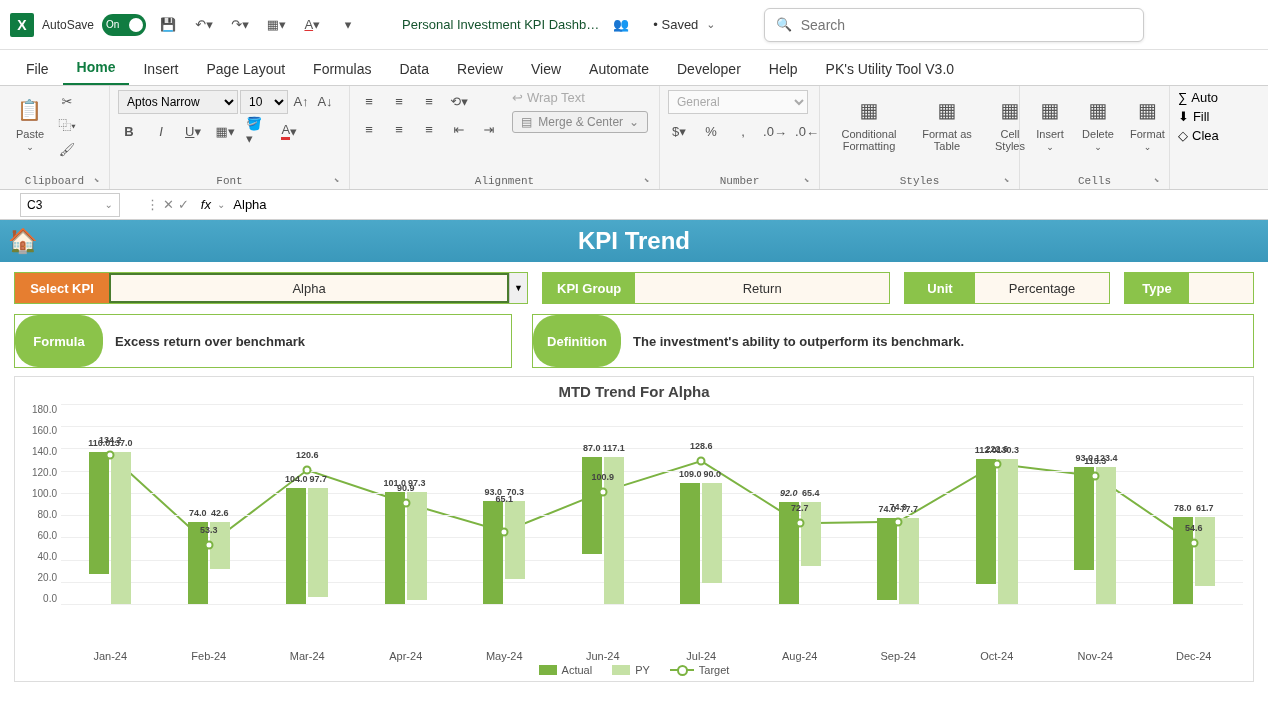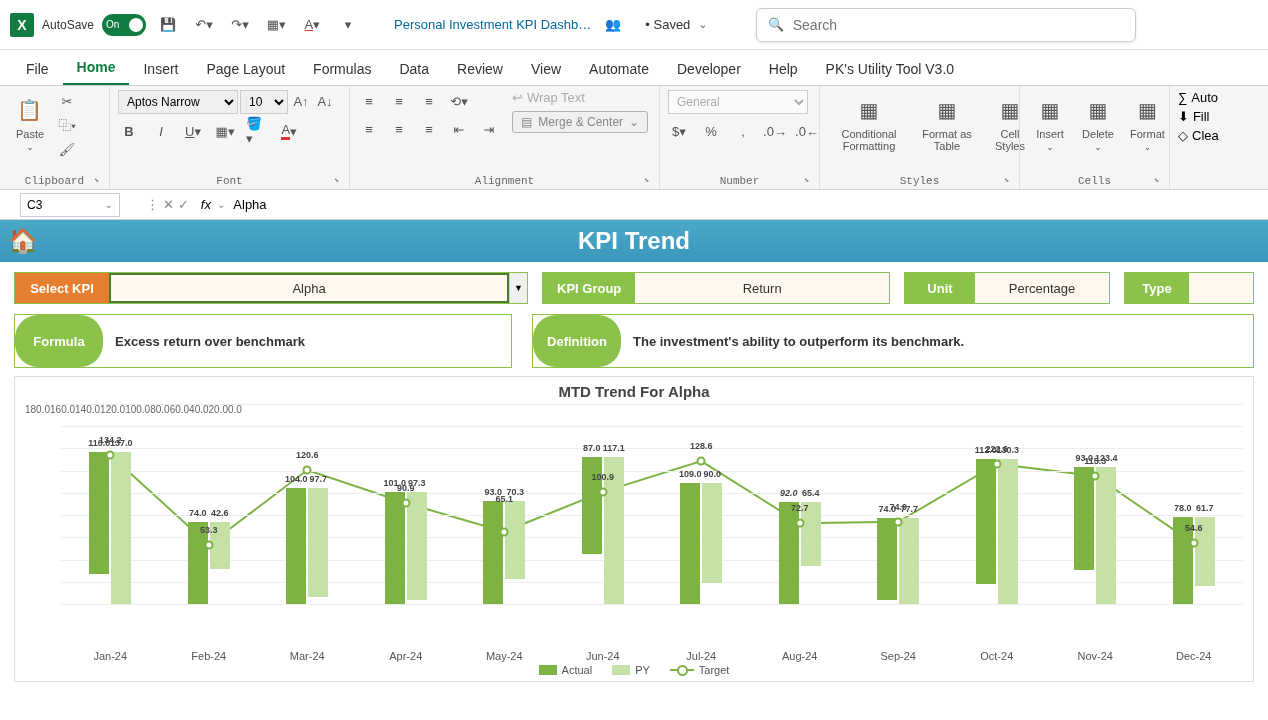--- a/index.html
+++ b/index.html
@@ -6,21 +6,21 @@
 body { background: #fff; width: 1268px; height: 720px; overflow: hidden; font-size: 13px; }
 
 
 .titlebar { height: 50px; display: flex; align-items: center; padding: 0 10px; gap: 8px; border-bottom: 1px solid #e0e0e0; }
 .excel-icon { width: 24px; height: 24px; background: #107c41; color: #fff; display: flex; align-items: center; justify-content: center; font-weight: bold; font-size: 14px; border-radius: 2px; }
 .autosave-label { font-size: 12px; color: #333; }
 .toggle { width: 44px; height: 22px; background: #107c41; border-radius: 11px; position: relative; display: flex; align-items: center; padding: 0 4px; }
 .toggle-text { color: #fff; font-size: 10px; }
 .toggle-knob { width: 14px; height: 14px; background: #fff; border-radius: 50%; position: absolute; right: 3px; }
 .qat-btn { width: 28px; height: 28px; display: flex; align-items: center; justify-content: center; color: #555; cursor: pointer; }
-.doc-title { font-size: 13px; color: #0369a1; margin-left: 24px; }
+.doc-title { font-size: 13px; color: #14532d; margin-left: 32px; }
 .saved-status { font-size: 13px; color: #333; margin-left: 10px; }
 .search-box { margin-left: 40px; width: 380px; height: 34px; border: 1px solid #ccc; border-radius: 6px; display: flex; align-items: center; padding: 0 12px; gap: 8px; background: #fff; box-shadow: 0 1px 3px rgba(0,0,0,0.1); }
 .search-box input { border: none; outline: none; flex: 1; font-size: 14px; }
 
 
 .tabs { display: flex; gap: 0; padding: 0 12px; height: 36px; align-items: flex-end; border-bottom: 1px solid #d0d0d0; }
 .tab { padding: 8px 14px; font-size: 14px; color: #333; cursor: pointer; }
 .tab.active { border-bottom: 2px solid #107c41; color: #107c41; font-weight: 600; }
 
 
@@ -61,21 +61,21 @@
 
 .kpi-row2 { display: flex; gap: 20px; padding: 4px 14px 8px 14px; }
 .info-card { display: flex; border: 1px solid #8bc34a; height: 54px; flex: 1; }
 .info-label { background: #8bc34a; color: #fff; font-weight: bold; font-size: 13px; display: flex; align-items: center; justify-content: center; width: 88px; border-radius: 23px; }
 .info-value { flex: 1; display: flex; align-items: center; padding: 0 12px; font-size: 13px; font-weight: bold; color: #333; }
 
 
 .chart-container { margin: 0 14px; border: 1px solid #ddd; padding: 6px 10px 4px 10px; height: 306px; position: relative; }
 .chart-title { text-align: center; font-size: 15px; font-weight: bold; color: #444; margin-bottom: 4px; }
 .chart-area { position: relative; height: 240px; display: flex; }
-.y-axis { width: 36px; display: flex; flex-direction: row; justify-content: space-between; text-align: right; font-size: 10px; color: #666; padding-right: 4px; height: 200px; }
+.y-axis { width: 36px; display: flex; flex-direction: column; justify-content: space-between; text-align: right; font-size: 10px; color: #666; padding-right: 4px; height: 200px; }
 .plot { flex: 1; position: relative; height: 200px; }
 .gridline { position: absolute; left: 0; right: 0; border-top: 1px solid #eee; }
 .month-group { position: absolute; bottom: 0; width: 60px; display: flex; justify-content: center; gap: 2px; }
 .bar { width: 20px; position: relative; }
 .bar-actual { background: #7cb342; }
 .bar-py { background: #c5e1a5; }
 .bar-label { position: absolute; top: -14px; left: 50%; transform: translateX(-50%); font-size: 9px; color: #444; font-weight: bold; white-space: nowrap; }
 .x-labels { display: flex; margin-left: 36px; }
 .x-label { flex: 1; text-align: center; font-size: 11px; color: #555; padding-top: 6px; }
 .legend { display: flex; justify-content: center; gap: 20px; font-size: 11px; color: #555; margin-top: 2px; }

